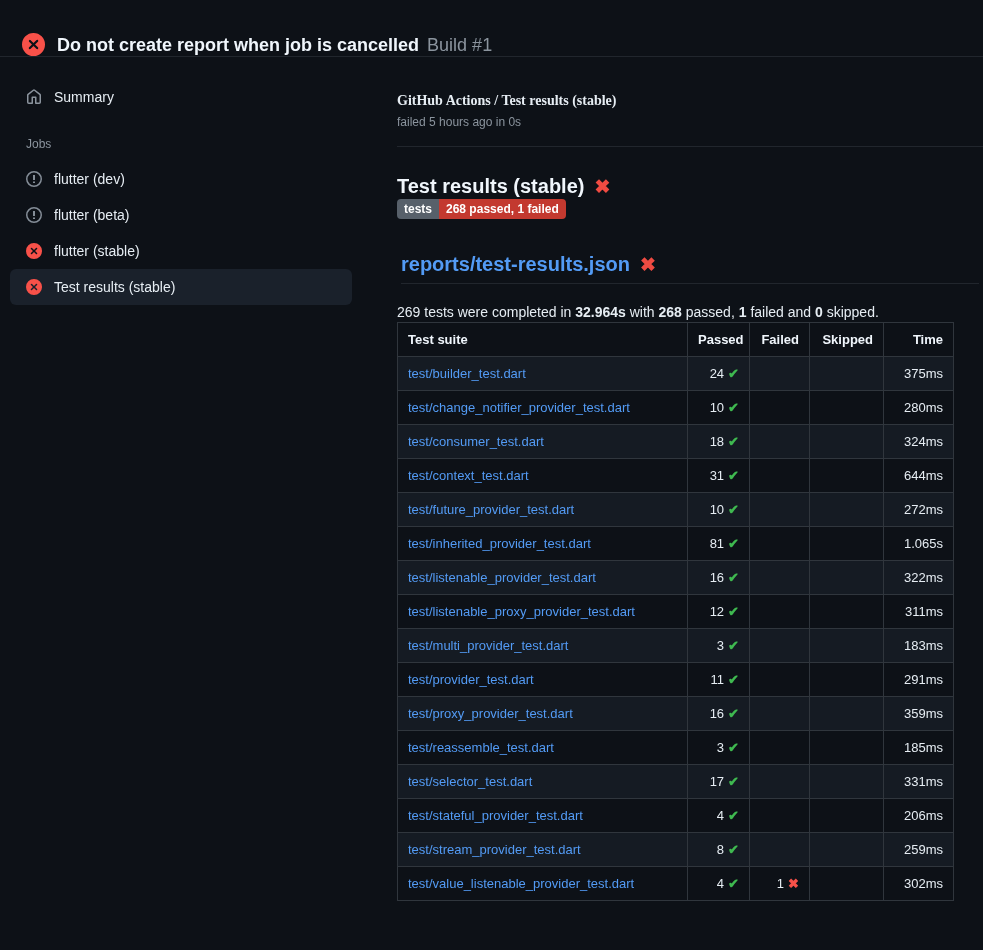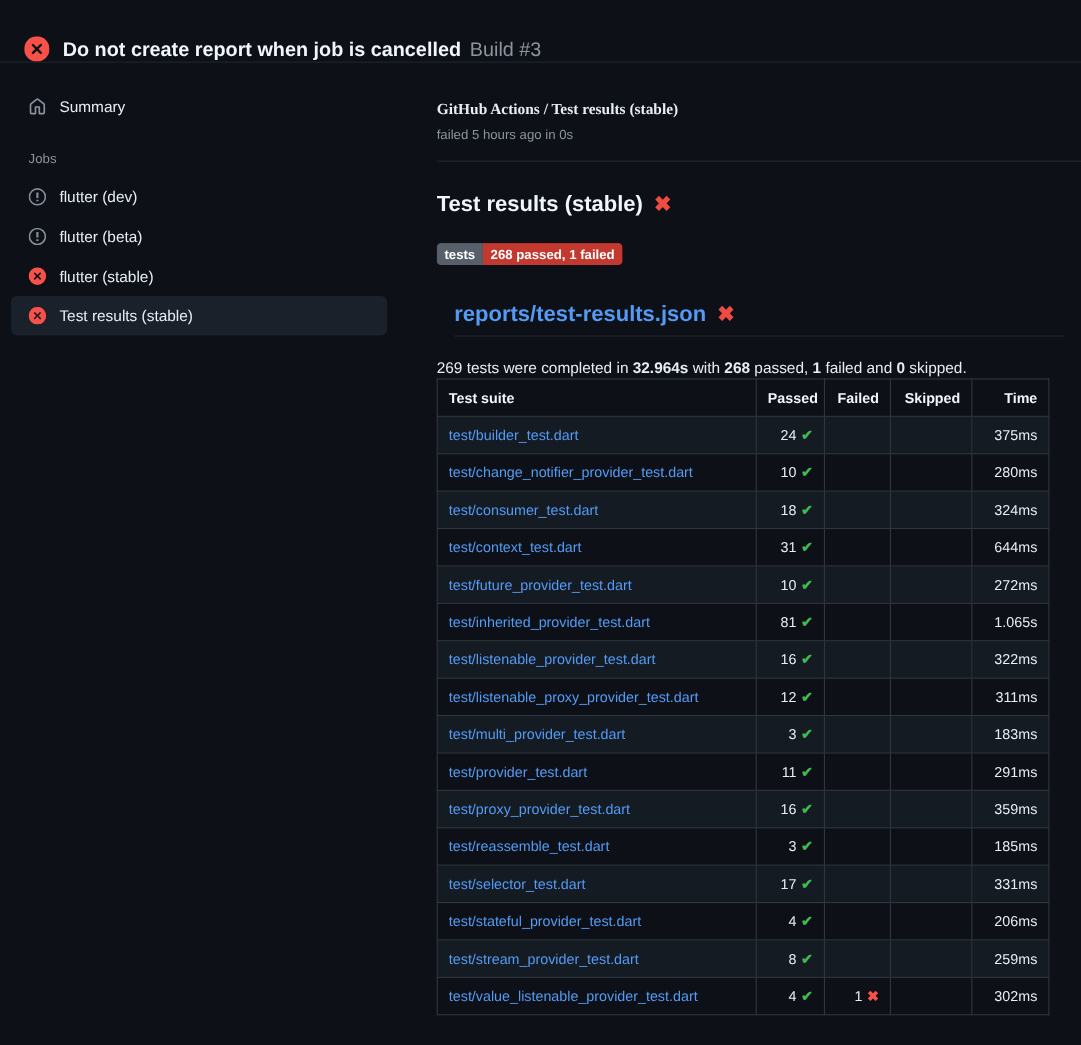--- a/index.html
+++ b/index.html
@@ -39,27 +39,27 @@
   .breadcrumb { font-weight:700; font-size:14px; color:#e6edf3;font-family:Liberation Serif, serif; }
   .run-meta { color:#8b949e; font-size:12px; margin-top:6px; }
   .divider { border-bottom:1px solid #21262d; margin-top:17px; }
 
   .section-title {
     margin:26px 0 0; font-size:20px; font-weight:600; color:#f0f6fc;
     display:flex; align-items:center; gap:10px; line-height:26px;
   }
   .red-x { color:#ef4b42; font-weight:700; font-size:19px; line-height:1; }
 
-  .badge-row { margin-top:22px; }
+  .badge-row { }
   .badge { display:inline-flex; border-radius:4px; overflow:hidden; font-size:12px; font-weight:600; line-height:1; }
   .badge-label { background:var(--badge-gray, #57606a); color:#ffffff; padding:4px 7px; }
   .badge-value { background:var(--badge-red, #c3392f); color:#ffffff; padding:4px 7px; }
 
   .report-title {
-    margin:32px 16px 0; font-size:20px; font-weight:600; line-height:26px;
+    margin:32px 4px 0; font-size:20px; font-weight:600; line-height:26px;
     display:flex; align-items:center; gap:10px;
     padding-bottom:6px; border-bottom:1px solid #21262d;
   }
   .report-title a { color:var(--accent-blue, #539bf5); text-decoration:none; }
 
   .summary-line { margin:20px 0 0; font-size:14px; color:#e6edf3; }
   .summary-line b { font-weight:700;margin-top:19px; }
 
   
   table.results {
@@ -81,21 +81,21 @@
 <body>
 
 <div class="header">
   <span class="status-icon">
     <svg viewBox="0 0 16 16" width="23" height="23" fill="#f85149">
         <path d="M2.343 13.657A8 8 0 1 1 13.658 2.343 8 8 0 0 1 2.343 13.657ZM6.03 4.97a.751.751 0 0 0-1.042.018.751.751 0 0 0-.018 1.042L6.94 8 4.97 9.97a.749.749 0 0 0 .326 1.275.749.749 0 0 0 .734-.215L8 9.06l1.97 1.97a.749.749 0 0 0 1.275-.326.749.749 0 0 0-.215-.734L9.06 8l1.97-1.97a.749.749 0 0 0-.326-1.275.749.749 0 0 0-.734.215L8 6.94Z"></path>
       </svg>
   </span>
   <h1>
     <span>Do not create report when job is cancelled</span>
-    <span class="build">Build #3</span>
+    <span class="build">Build #1</span>
   </h1>
 </div>
 
 <div class="layout">
 
   <aside class="sidebar">
     <div class="side-item">
       <span class="side-icon">
         <svg viewBox="0 0 16 16" width="16" height="16" fill="#8b949e">
             <path d="M6.906.664a1.749 1.749 0 0 1 2.187 0l5.25 4.2c.415.332.657.835.657 1.367v7.019A1.75 1.75 0 0 1 13.25 15h-3.5a.75.75 0 0 1-.75-.75V9H7v5.25a.75.75 0 0 1-.75.75h-3.5A1.75 1.75 0 0 1 1 13.25V6.23c0-.531.242-1.034.657-1.366l5.25-4.2Zm1.25 1.171a.25.25 0 0 0-.312 0l-5.25 4.2a.25.25 0 0 0-.094.196v7.019c0 .138.112.25.25.25H5.5V8.25a.75.75 0 0 1 .75-.75h3.5a.75.75 0 0 1 .75.75v5.25h2.75a.25.25 0 0 0 .25-.25V6.23a.25.25 0 0 0-.094-.195Z"></path>

